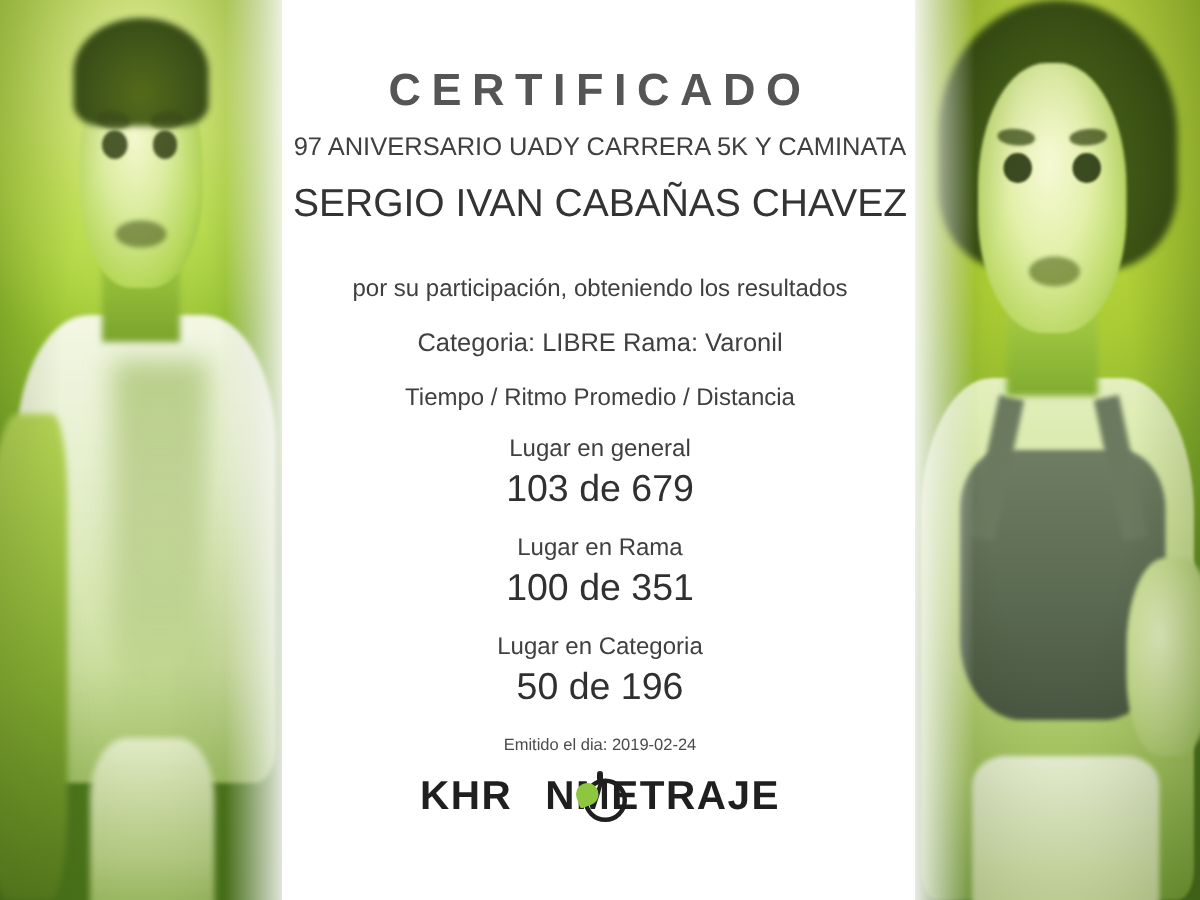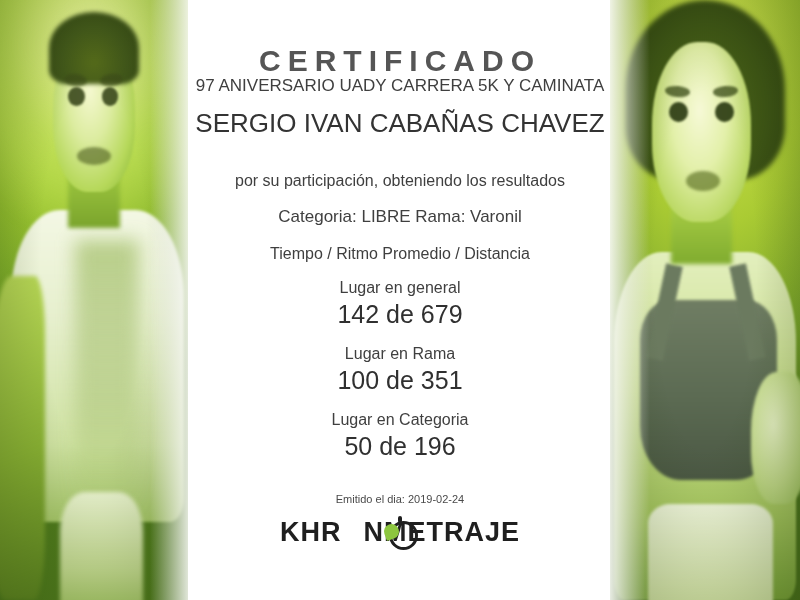--- a/index.html
+++ b/index.html
@@ -315,20 +315,21 @@
   .title {
     margin-top: 46px;
     font-size: 30px;
     font-weight: bold;
     letter-spacing: 7px;
     color: #555555;
     line-height: 1;
     white-space: nowrap;
   }
   .subtitle {
+    margin-top: 12px;
     font-size: 17px;
     color: #3f3f3f;
     white-space: nowrap;
   }
   .certifies {
     margin-top: 17px;
     font-size: 17px;
     color: #3f3f3f;
   }
   .athlete {
@@ -365,21 +366,21 @@
     margin-top: 16px;
     font-size: 16px;
     color: #3f3f3f;
   }
   .place-value {
     margin-top: 3px;
     font-size: 25px;
     color: #303030;
   }
   .issued {
-    margin-top: 32px;
+    margin-top: 18px;
     font-size: 11px;
     color: #4a4a4a;
   }
 
   
   .logo {
     margin-top: 14px;
     position: relative;
     display: inline-block;
     line-height: 1;
@@ -483,21 +484,21 @@
   <div class="content">
     <div class="title">CERTIFICADO</div>
     <div class="subtitle">97 ANIVERSARIO UADY CARRERA 5K Y CAMINATA</div>
     <div class="athlete">SERGIO IVAN  CABAÑAS CHAVEZ</div>
     <div class="participation">por su participación, obteniendo los resultados</div>
     <div class="category-line">Categoria: LIBRE Rama: Varonil</div>
 
     <div class="metrics-label">Tiempo / Ritmo Promedio / Distancia</div>
 
     <div class="place-label">Lugar en general</div>
-    <div class="place-value">142 de 679</div>
+    <div class="place-value">103 de 679</div>
 
     <div class="place-label">Lugar en Rama</div>
     <div class="place-value">100 de 351</div>
 
     <div class="place-label">Lugar en Categoria</div>
     <div class="place-value">50 de 196</div>
 
     <div class="issued">Emitido el dia: 2019-02-24</div>
 
     <div class="logo">

